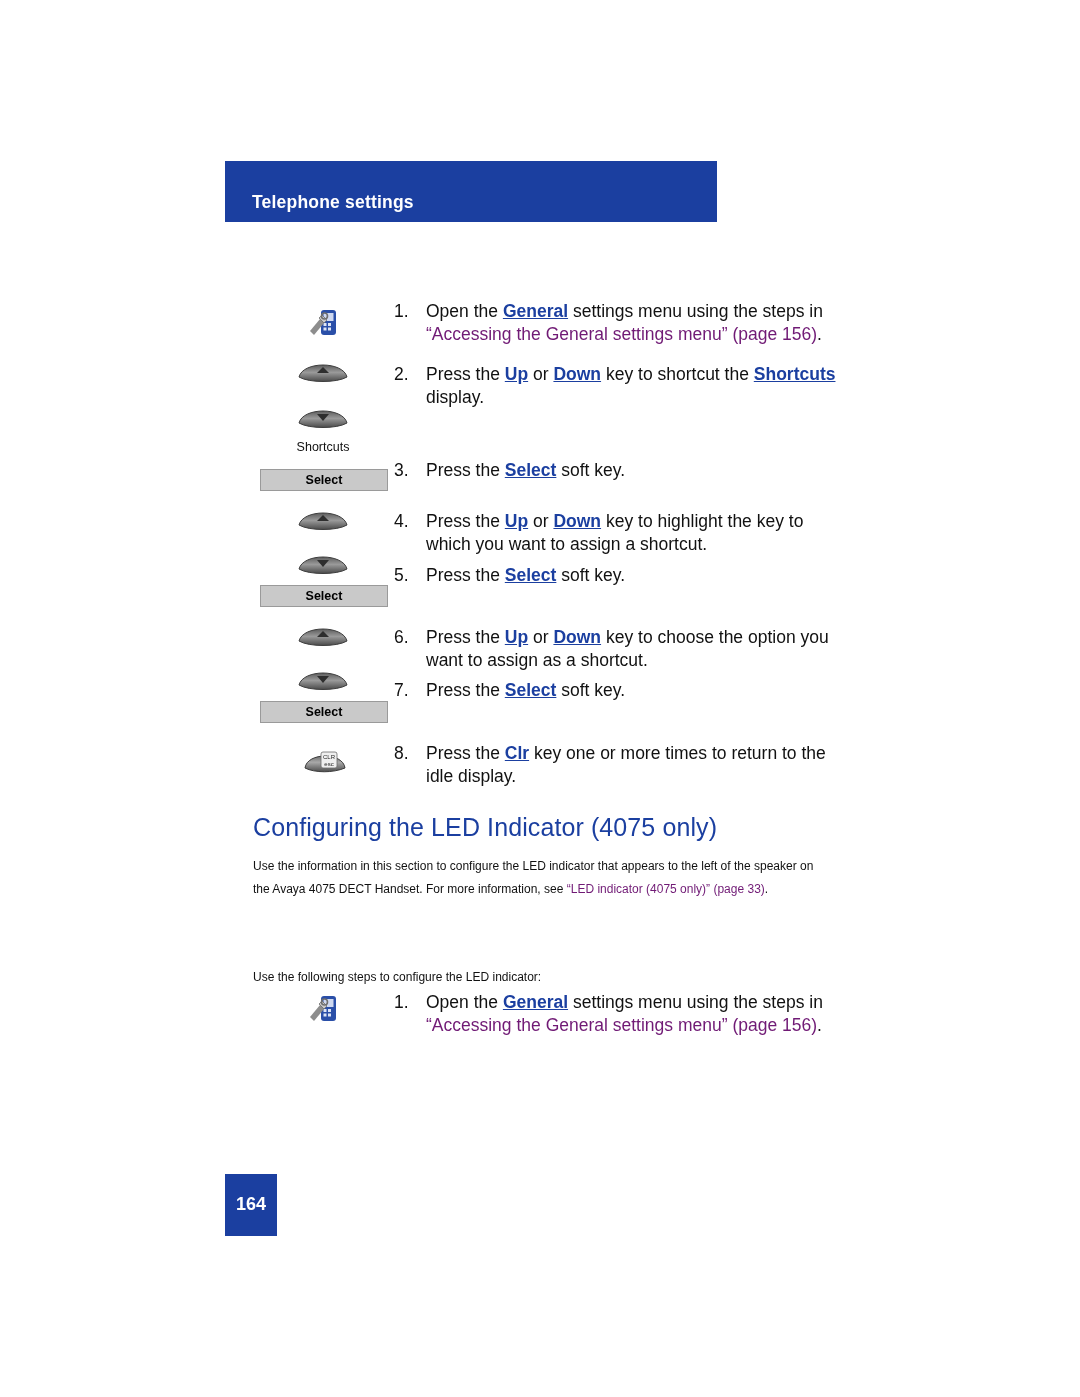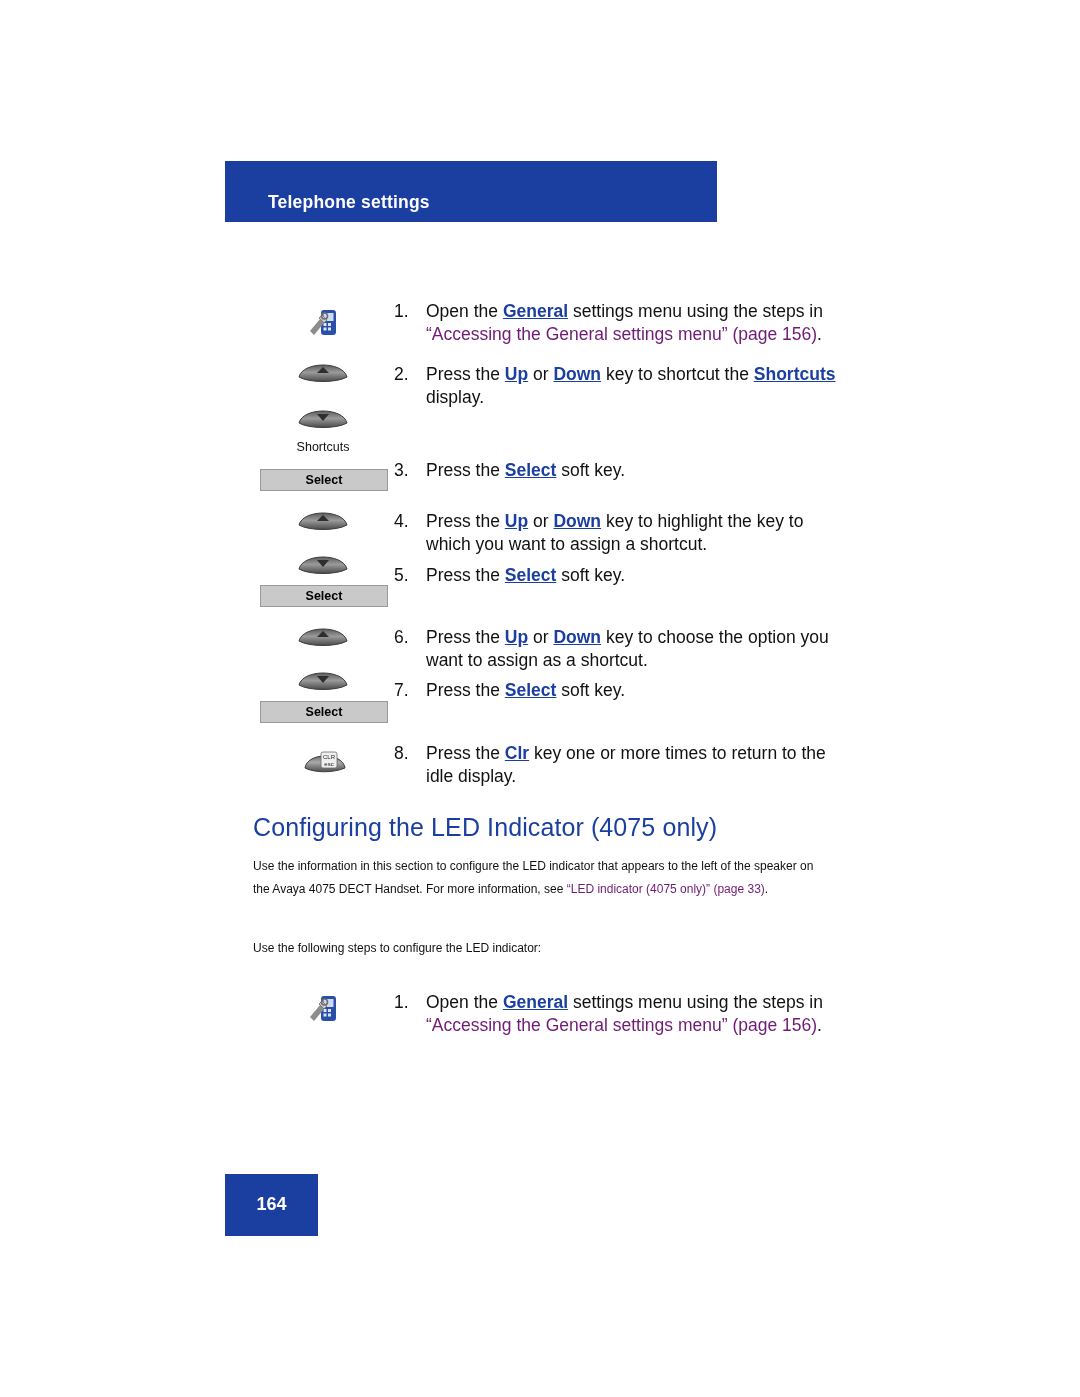--- a/index.html
+++ b/index.html
@@ -32,21 +32,20 @@
     background: #1b3fa0;
   }
   .header-bar .header-title {
     position: absolute;
     left: 27px;
     top: 31px;
     font-size: 17.5px;
     font-weight: bold;
     color: #ffffff;
     letter-spacing: 0.2px;
-    margin-left: 16px;
   }
 
   
   .intro {
     position: absolute;
     left: 253px;
     top: 248px;
     font-size: 17.5px;
     color: #111;
   }
@@ -93,21 +92,21 @@
     font-size: 12px;
     line-height: 22.5px;
     color: #111;
   }
 
   
   .page-number-block {
     position: absolute;
     left: 225px;
     top: 1174px;
-    width: 93px;
+    width: 52px;
     height: 62px;
     background: #1b3fa0;
   }
   .page-number-block .pn {
     position: absolute;
     left: 0; right: 0;
     top: 20px;
     text-align: center;
     color: #ffffff;
     font-size: 18px;
@@ -292,21 +291,21 @@
   </div>
   <div class="step" style="left:394px; top:742px; width:450px;">
     <span class="num">8.</span>
     <span class="body"><span>Press the </span><b class="blue">Clr</b><span> key one or more times to return to the idle display.</span></span>
   </div>
 
   <div class="section-heading">Configuring the LED Indicator (4075 only)</div>
 
   <div class="para" style="left:253px; top:855px; width:580px;"><span>Use the information in this section to configure the LED indicator that appears to the left of the speaker on the Avaya 4075 DECT Handset. For more information, see </span><span class="link">“LED indicator (4075 only)” (page 33)</span><span>.</span></div>
 
-  <div class="para" style="left:253px; top:937px; width:580px;">Use the following steps to configure the LED indicator:</div>
+  <div class="para" style="left:253px; top:966px; width:580px;">Use the following steps to configure the LED indicator:</div>
 
   <div class="icon menu-icon" style="left:308px; top:991px;">
     <svg width="34" height="34" viewBox="0 0 34 34">
       <rect x="13" y="5" width="15" height="25" rx="3" fill="#2a4fa8"></rect>
       <rect x="15.5" y="8" width="10" height="8" fill="#cfd9f0"></rect>
       <rect x="15.5" y="18" width="3" height="3" fill="#dde5f5"></rect>
       <rect x="20" y="18" width="3" height="3" fill="#dde5f5"></rect>
       <rect x="15.5" y="22.5" width="3" height="3" fill="#dde5f5"></rect>
       <rect x="20" y="22.5" width="3" height="3" fill="#dde5f5"></rect>
       <path d="M2 26 L12 14 L16 18 L6 30 Z" fill="#8d8d8d"></path>

